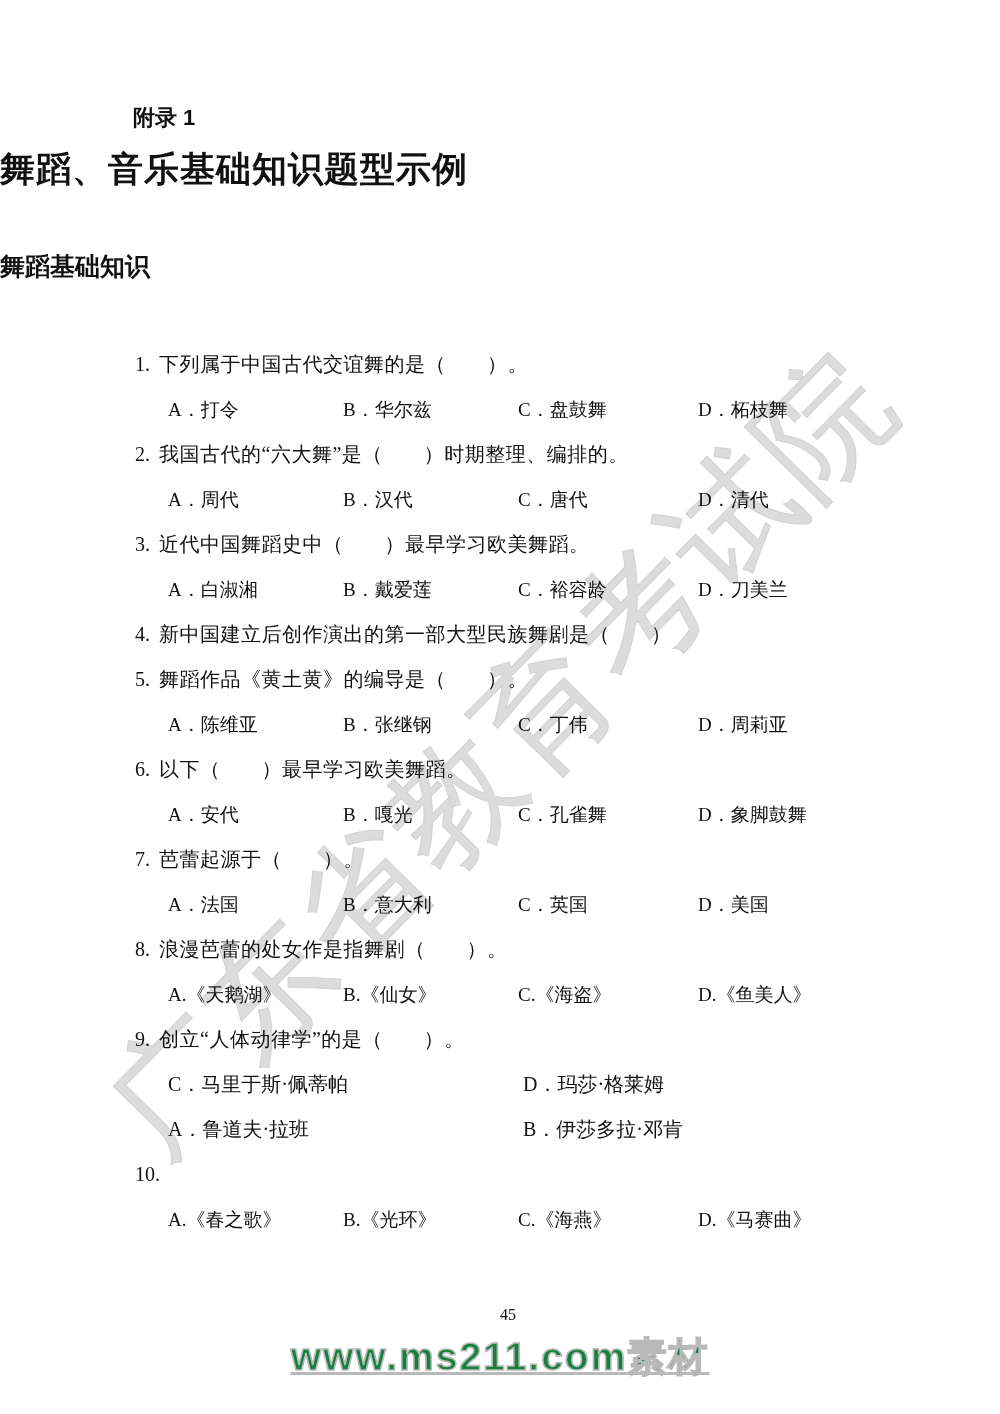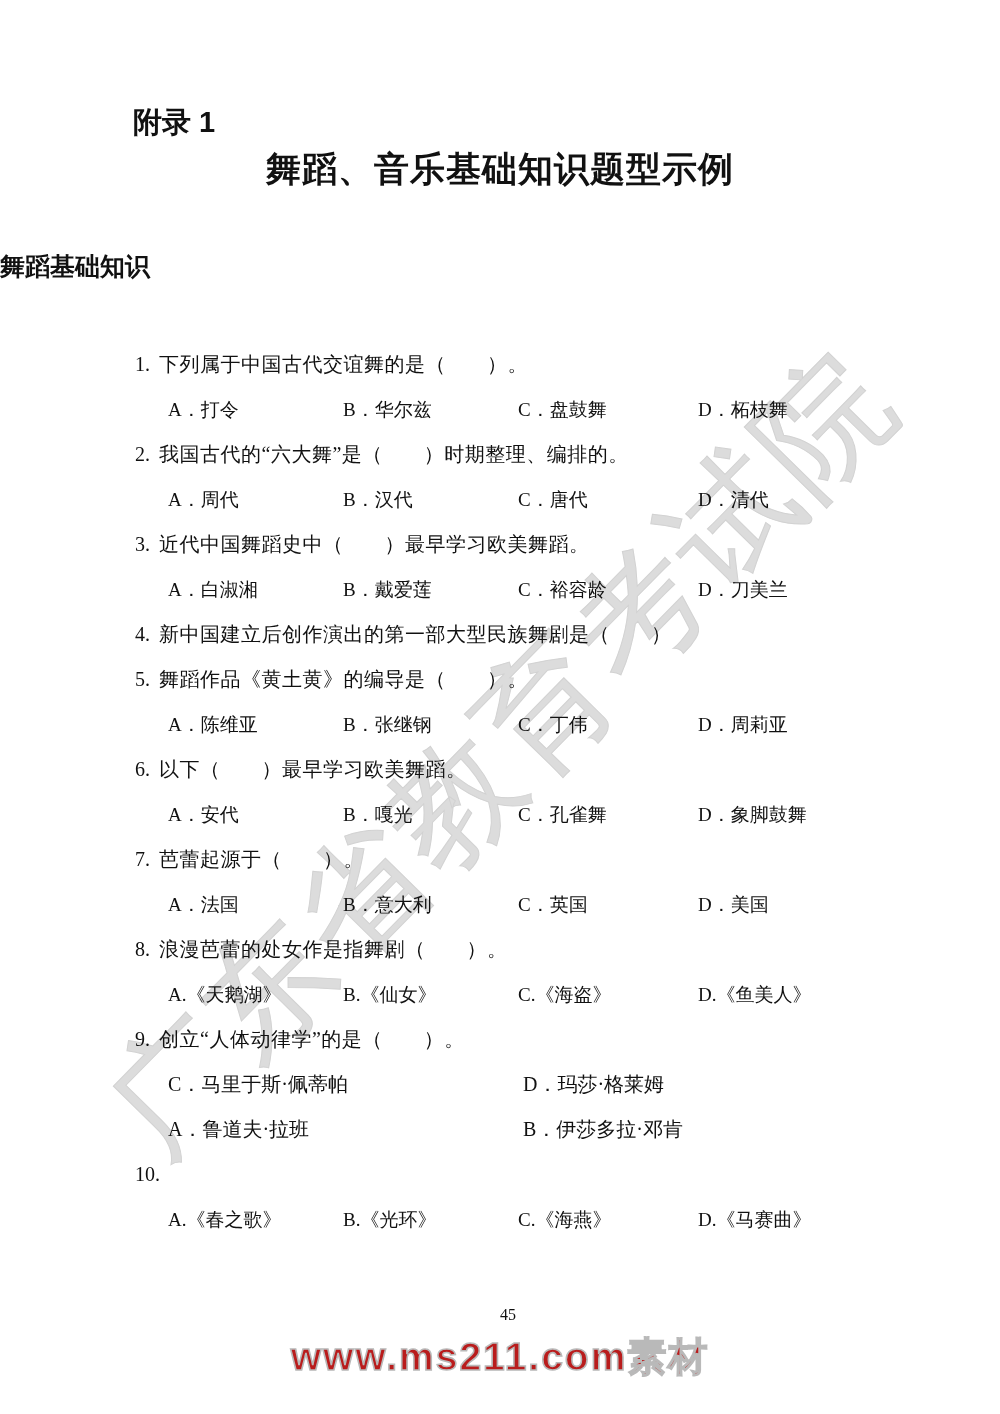--- a/index.html
+++ b/index.html
@@ -11,27 +11,27 @@
   }
   .wm-diag{
     position:absolute;left:70px;top:1070px;
     font-size:128px;letter-spacing:4px;white-space:nowrap;
     color:#dcdcdc;-webkit-text-stroke:1px #d2d2d2;
     transform:rotate(-45.5deg);transform-origin:0 0;
     z-index:0;user-select:none;
   }
   .appendix{
     position:absolute;left:133px;top:103px;
-    font-size:29px;font-weight:bold;
+    font-size:22px;font-weight:bold;
     font-family:"Liberation Sans","DejaVu Sans",sans-serif;
     z-index:1;
   }
   .title{
     position:absolute;left:0;right:0;top:146px;
-    text-align:center;font-size:35px;font-weight:bold;letter-spacing:1px;
+    font-size:35px;font-weight:bold;letter-spacing:1px;
     z-index:1;
   }
   .subtitle{
     position:absolute;left:0;right:0;top:250px;
     font-size:25px;font-weight:bold;
     font-family:"Liberation Sans","DejaVu Sans",sans-serif;
     z-index:1;
   }
   .content{
     position:absolute;left:135px;right:100px;top:342px;
@@ -52,22 +52,22 @@
   }
   .pagenum{
     position:absolute;left:0;right:0;top:1306px;
     text-align:center;font-size:16px;z-index:1;padding-left:16px;
   }
   .wm-bottom{
     position:absolute;left:0;right:0;top:1330px;
     text-align:center;white-space:nowrap;
     font-family:"Liberation Sans","DejaVu Sans",sans-serif;
     font-size:39px;font-weight:bold;letter-spacing:2px;
-    color:#b91c1c;-webkit-text-stroke:1.6px #b9b9b9;
-    z-index:1;user-select:none;
+    color:#15803d;-webkit-text-stroke:1.6px #b9b9b9;
+    z-index:1;user-select:none;text-decoration:underline;
   }
 </style>
 </head>
 <body>
 
 <div class="wm-diag">广东省教育考试院</div>
 
 <div class="appendix">附录 1</div>
 <div class="title">舞蹈、音乐基础知识题型示例</div>
 <div class="subtitle">舞蹈基础知识</div>

